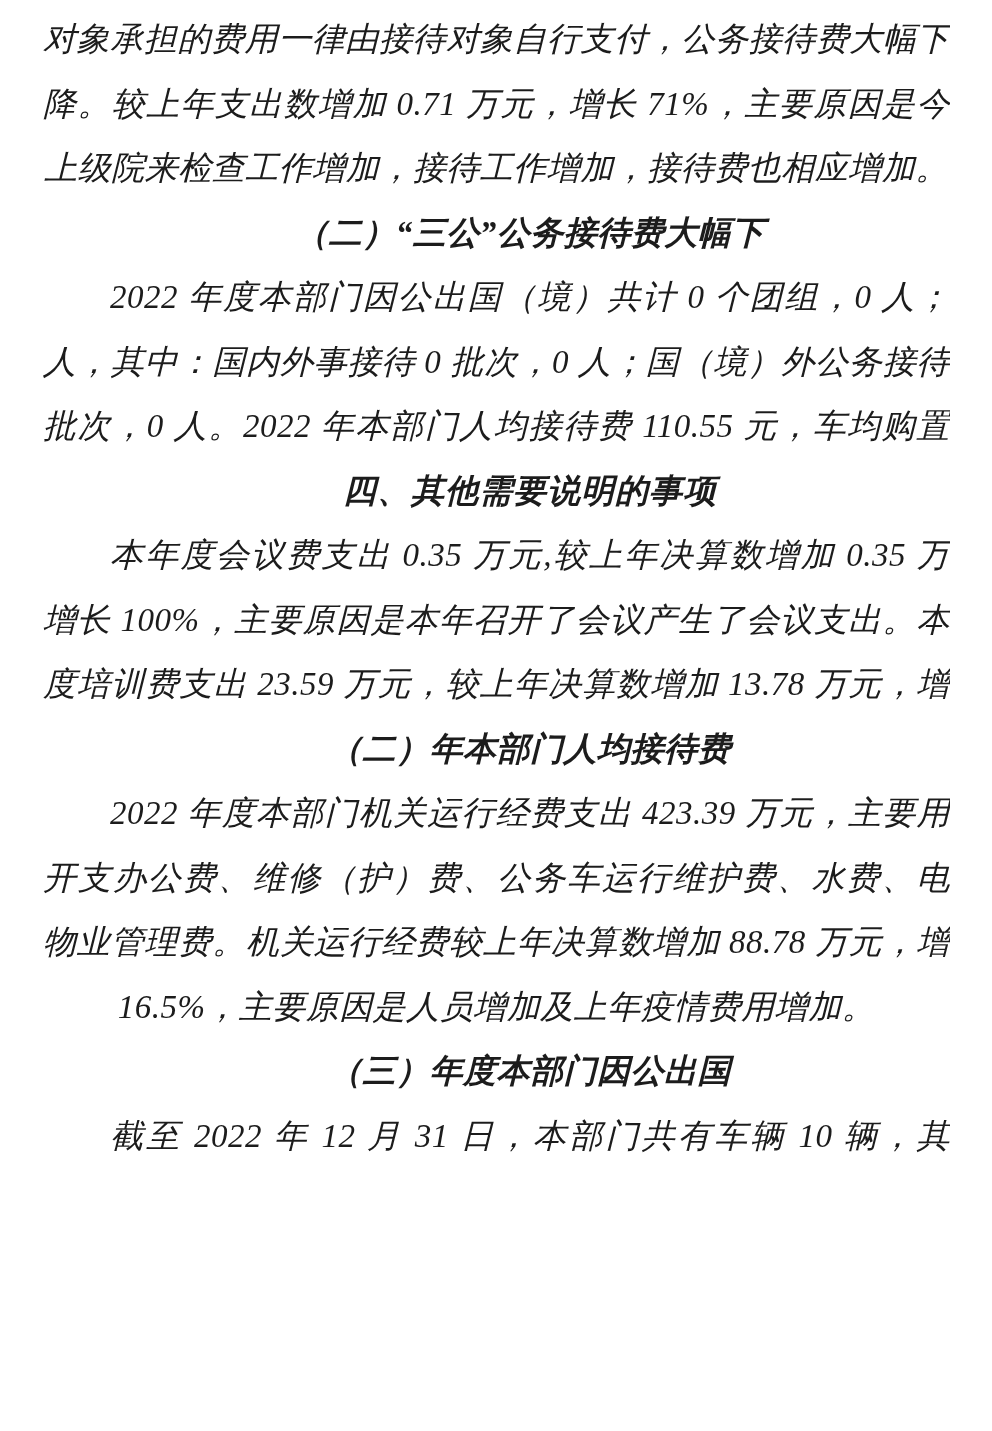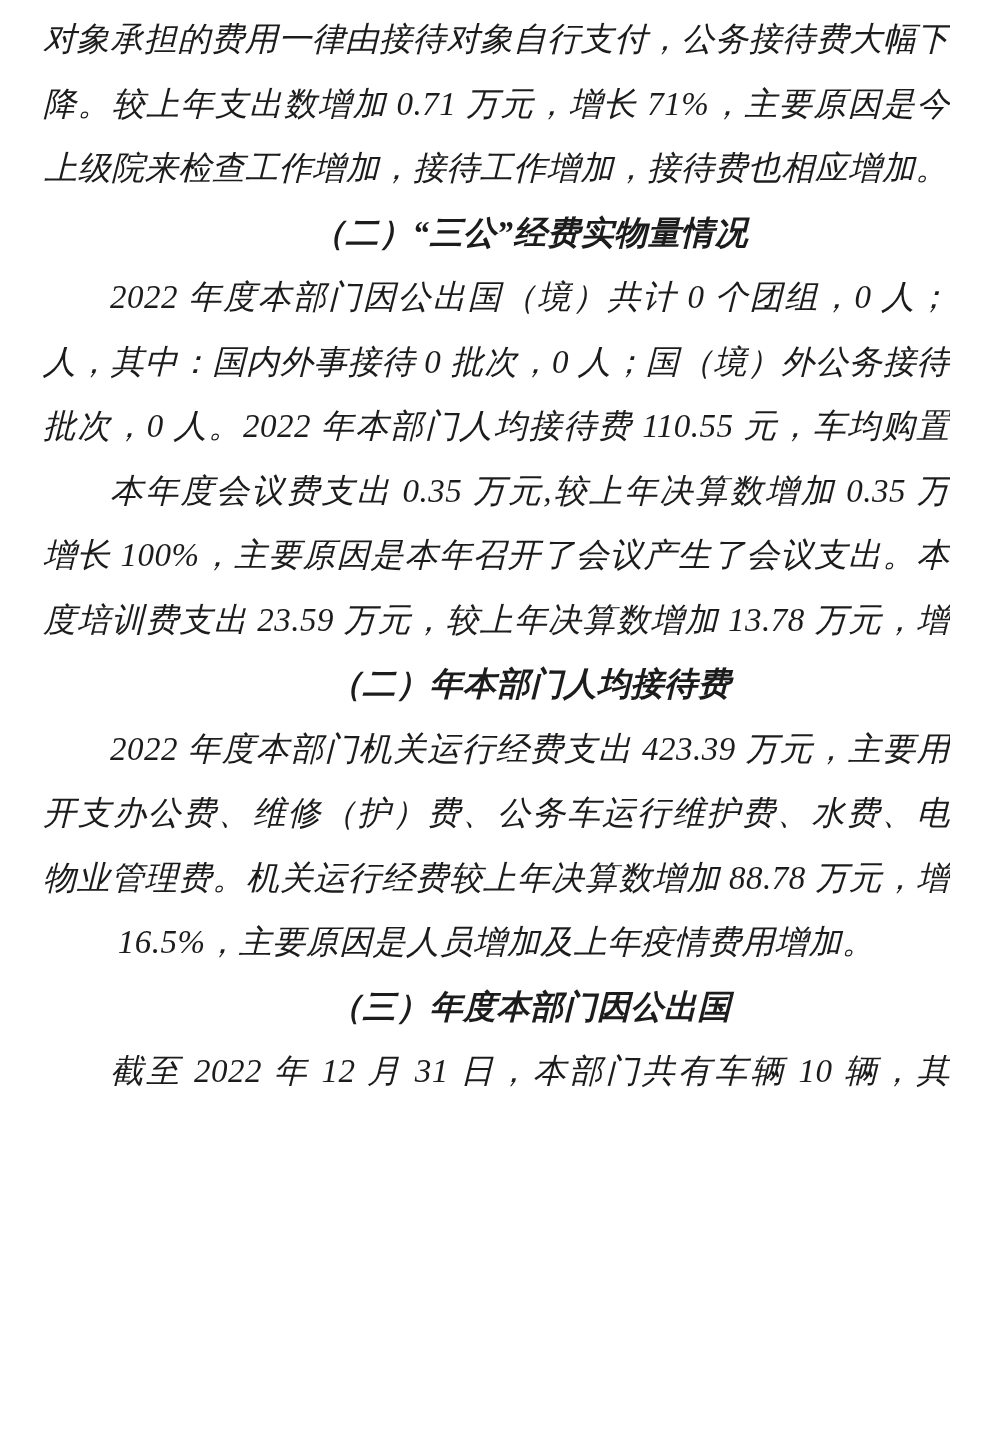--- a/index.html
+++ b/index.html
@@ -48,26 +48,27 @@
 </head>
 <body>
 
 <div class="page">
   <div class="content">
 
     <div class="line j">对象承担的费用一律由接待对象自行支付，公务接待费大幅下</div>
     <div class="line j">降。较上年支出数增加 0.71 万元，增长 71%，主要原因是今年</div>
     <div class="line">上级院来检查工作增加，接待工作增加，接待费也相应增加。</div>
 
-    <div class="line h ind">（二）“三公”经费实物量情况</div>
+    <div class="line h ind">（二）“三公”公务接待费大幅下</div>
 
     <div class="line j ind">2022 年度本部门因公出国（境）共计 0 个团组，0 人；公务</div>
     <div class="line j">人，其中：国内外事接待 0 批次，0 人；国（境）外公务接待 0</div>
     <div class="line j">批次，0 人。2022 年本部门人均接待费 110.55 元，车均购置费</div>
 
+    <div class="line h hsans ind">四、其他需要说明的事项</div>
 
 
     <div class="line j ind">本年度会议费支出 0.35 万元,较上年决算数增加 0.35 万元，</div>
     <div class="line j">增长 100%，主要原因是本年召开了会议产生了会议支出。本年</div>
     <div class="line j">度培训费支出 23.59 万元，较上年决算数增加 13.78 万元，增长</div>
 
     <div class="line h ind">（二）年本部门人均接待费</div>
 
     <div class="line j ind">2022 年度本部门机关运行经费支出 423.39 万元，主要用于</div>
     <div class="line j">开支办公费、维修（护）费、公务车运行维护费、水费、电费、</div>

